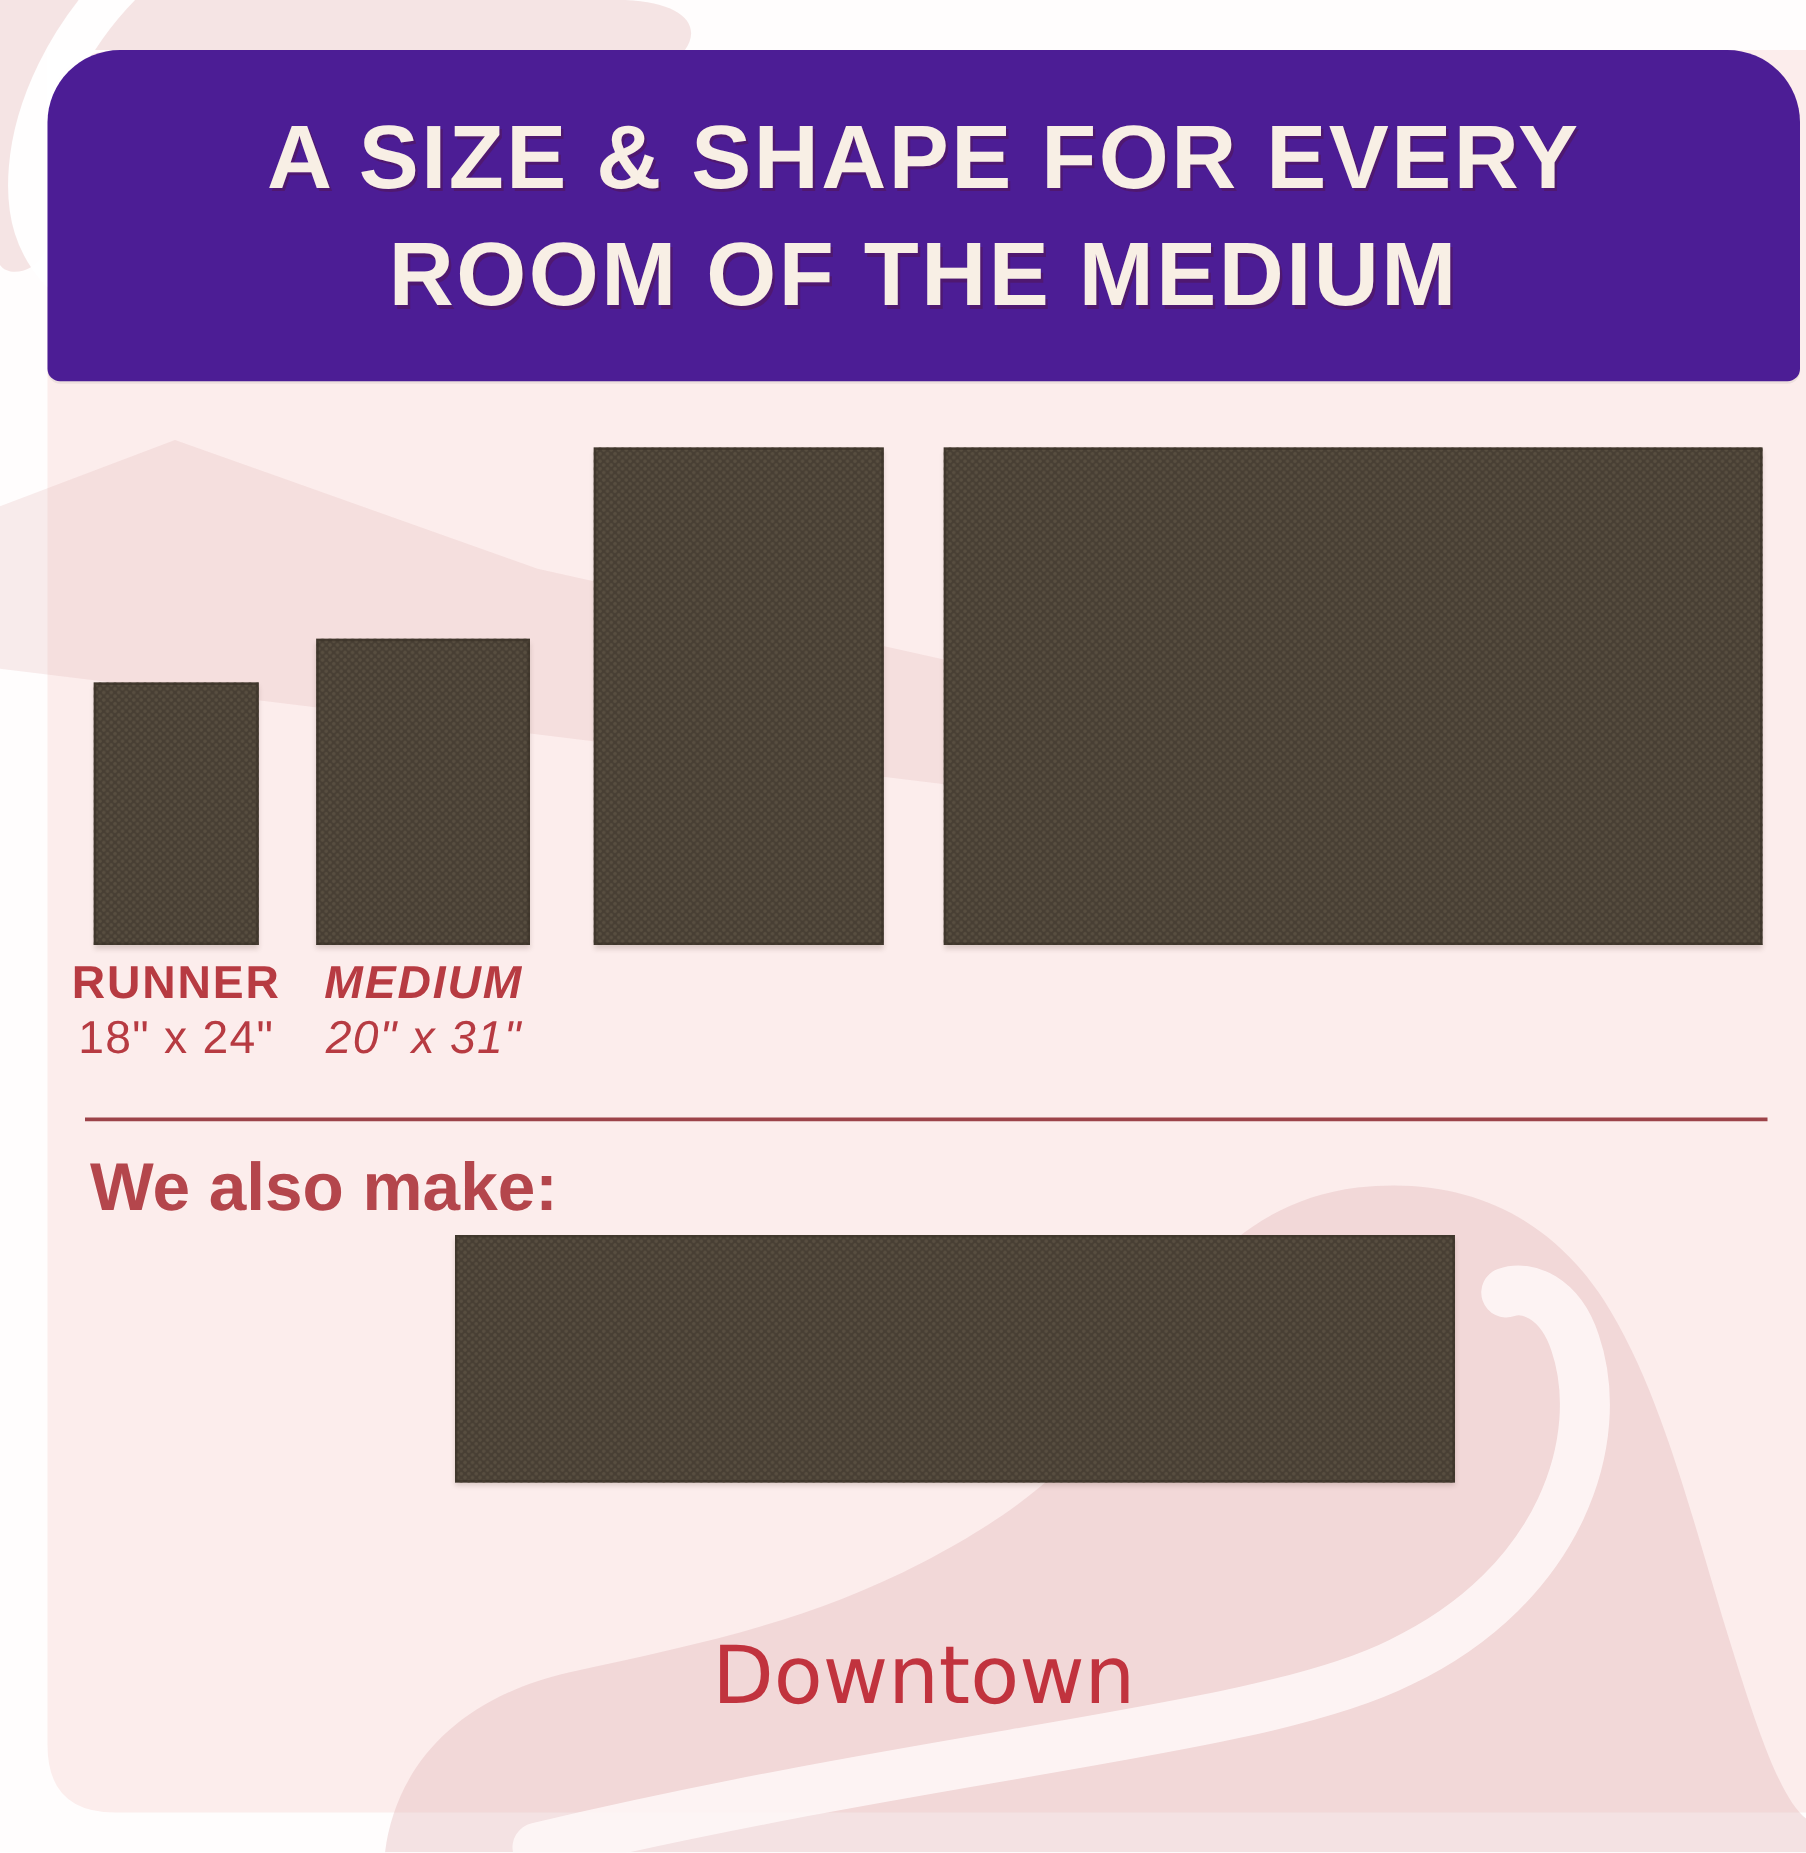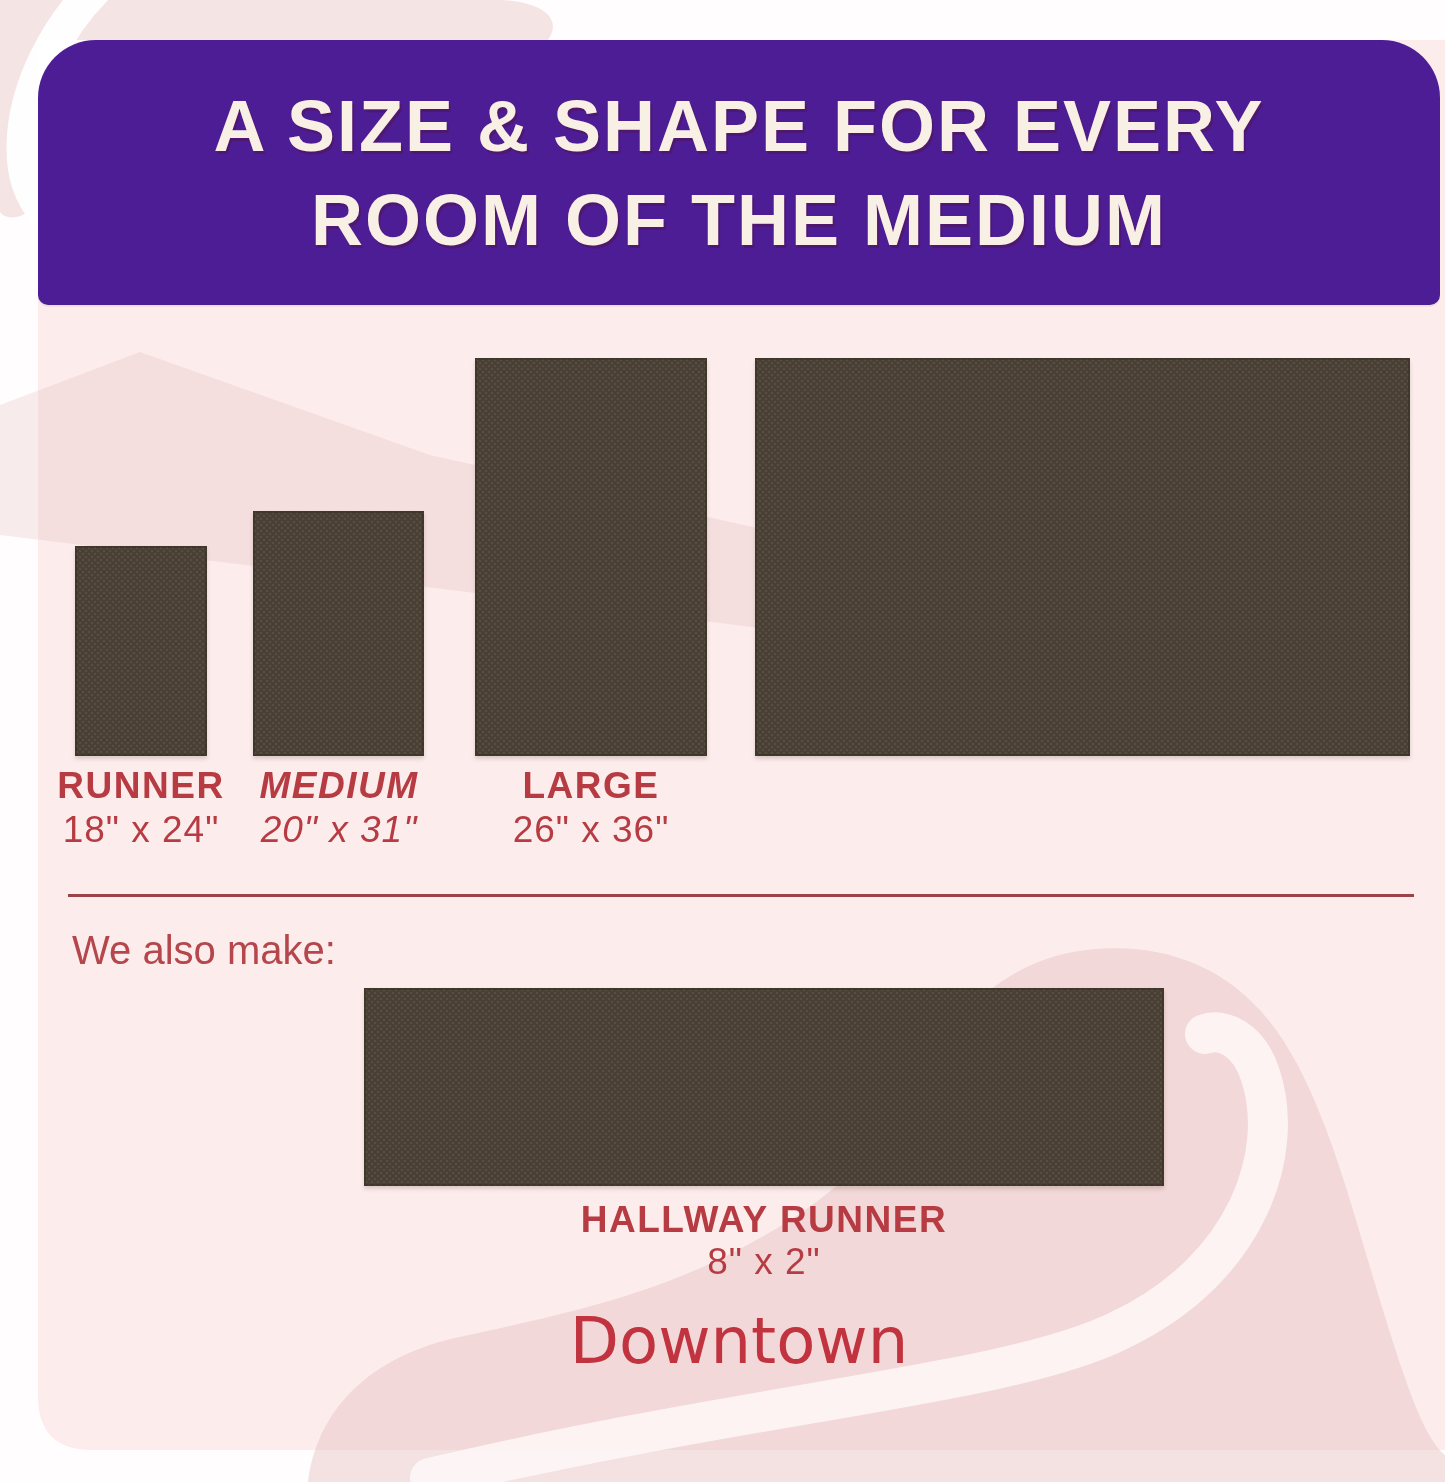--- a/index.html
+++ b/index.html
@@ -67,21 +67,21 @@
   .runner-label .nm{font-size:37px;font-weight:700;letter-spacing:1.5px;line-height:40px;}
   .runner-label .dm{font-size:37px;font-weight:500;letter-spacing:1px;line-height:40px;margin-top:2px;}
 
   
   .divider{
     position:absolute;left:68px;top:894px;width:1346px;height:3px;
     background:#9c4349;border:none;
   }
   .also-make{
     position:absolute;left:72px;top:928px;
-    font-size:40px;font-weight:400;color:#b4464c;line-height:44px;
+    font-size:54px;font-weight:700;color:#b4464c;line-height:44px;
   }
 
   
   .brand{
     position:absolute;left:739px;top:1306px;
     transform:translateX(-50%);
     text-align:center;color:#c1333e;white-space:nowrap;
   }
   .brand .nm{
     font-family:"DejaVu Sans", sans-serif;
@@ -138,31 +138,23 @@
   <div class="mat mat-xlarge"></div>
 
   <div class="size-label lbl-small">
     <div class="nm">RUNNER</div>
     <div class="dm">18" x 24"</div>
   </div>
   <div class="size-label lbl-medium">
     <div class="nm">MEDIUM</div>
     <div class="dm">20" x 31"</div>
   </div>
-  <div class="size-label lbl-large">
-    <div class="nm">LARGE</div>
-    <div class="dm">26" x 36"</div>
-  </div>
 
   <div class="divider"></div>
   <div class="also-make">We also make:</div>
 
   <div class="mat mat-runner"></div>
-  <div class="runner-label">
-    <div class="nm">HALLWAY RUNNER</div>
-    <div class="dm">8" x 2"</div>
-  </div>
 
   <div class="brand">
     <div class="nm">Downtown</div>
   </div>
 
 </div>
 
 </body></html>

